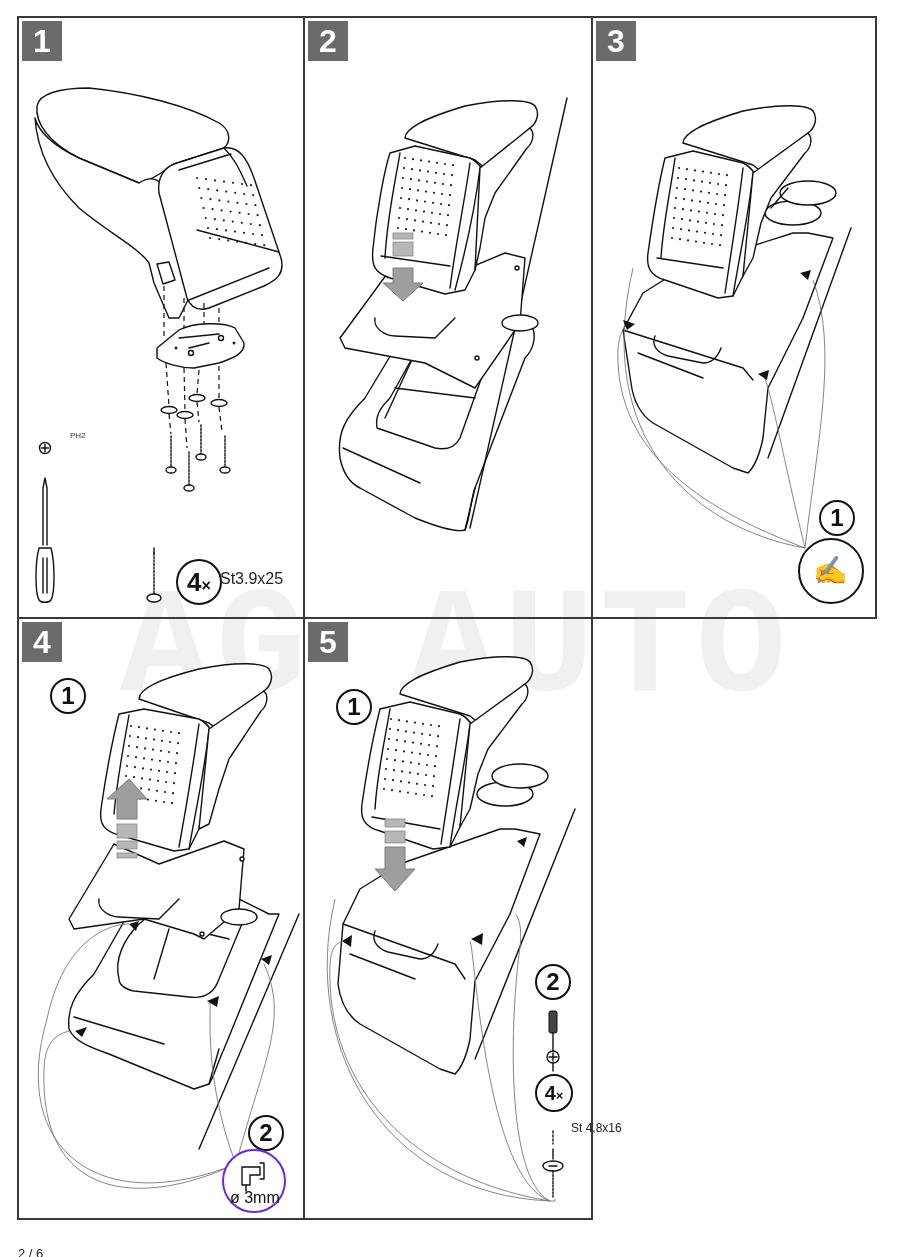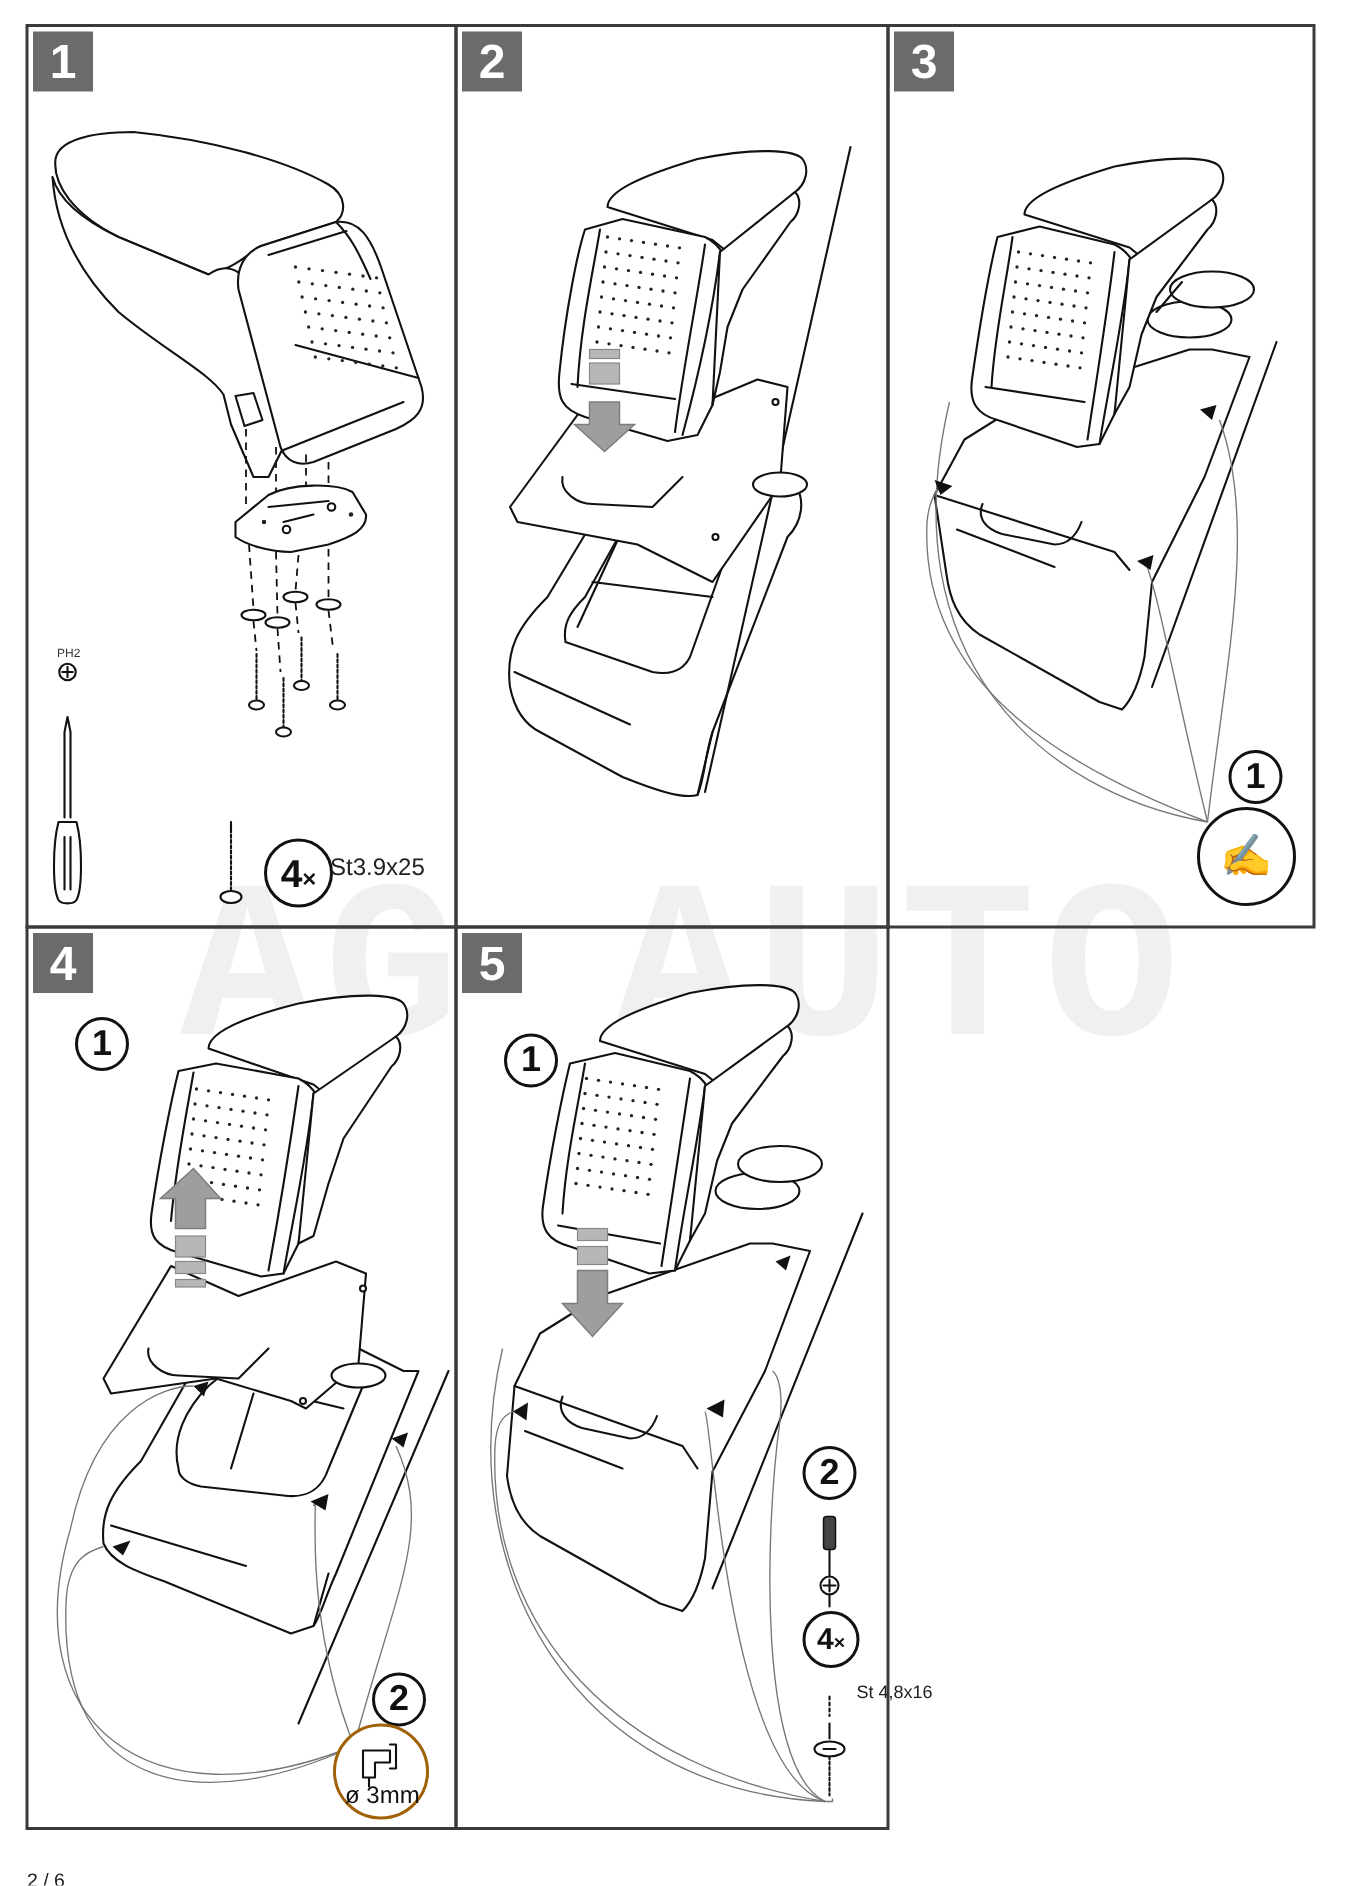--- a/index.html
+++ b/index.html
@@ -14,21 +14,21 @@
   .dash { fill: none; stroke: #111; stroke-width: 1.2; stroke-dasharray: 5 4; }
   .dot { fill: #222; }
   .gray-arrow { fill: #9e9e9e; stroke: #7d7d7d; stroke-width: 1; }
   .gray-tab { fill: #b7b7b7; stroke: #888; stroke-width: 0.8; }
   .arrowhead { fill: #111; }
   .circle-label { position: absolute; width: 36px; height: 36px; border: 2px solid #111; border-radius: 50%; box-sizing: border-box; text-align: center; line-height: 32px; font-weight: bold; font-size: 24px; background: #fff; }
   .qty { position: absolute; width: 46px; height: 46px; border: 2px solid #111; border-radius: 50%; box-sizing: border-box; text-align: center; line-height: 42px; font-weight: bold; font-size: 26px; background: #fff; }
   .qty small { font-size: 16px; font-weight: bold; }
   .spec { position: absolute; font-size: 16px; color: #222; white-space: nowrap; }
   .spec-sm { position: absolute; font-size: 12px; color: #222; white-space: nowrap; }
-  .tiny { position: absolute; font-size: 8px; color: #333; }
+  .tiny { position: absolute; font-size: 8px; color: #333; margin-left: 32px; }
   .page-num { position: absolute; left: 18px; top: 1246px; font-size: 13px; color: #222; }
 </style>
 </head>
 <body>
 
 <div class="watermark">AG AUTO</div>
 
 <div class="panel" style="left:17px; top:16px; width:288px; height:603px;">
   <div class="badge">1</div>
   <svg width="288" height="603">
@@ -420,21 +420,21 @@
       <path class="thin" d="M217,545 C120,590 20,580 25,450 C26,420 40,415 50,412"></path>
       <path class="thin" d="M217,545 C80,600 -10,530 28,400 C45,320 90,305 110,305"></path>
       <path class="arrowhead" d="M110,305 L120,302 L117,312 Z"></path>
       <path class="arrowhead" d="M56,412 L68,408 L63,418 Z"></path>
       <path class="arrowhead" d="M188,382 L200,377 L198,388 Z"></path>
       <path class="arrowhead" d="M242,340 L253,336 L250,346 Z"></path>
     </g>
   </svg>
   <div class="circle-label" style="left:31px; top:59px;">1</div>
   <div class="circle-label" style="left:229px; top:496px;">2</div>
-  <div style="position:absolute; left:203px; top:530px; width:64px; height:64px; border:2px solid #a16207; border-radius:50%; box-sizing:border-box; background:#fff;">
+  <div style="position:absolute; left:203px; top:530px; width:64px; height:64px; border:2px solid #6d28d9; border-radius:50%; box-sizing:border-box; background:#fff;">
     <svg width="60" height="60" style="left:0;top:0;">
       <path class="ln-nf" d="M18,16 L36,16 L36,24 L26,24 L26,34 L22,34 L22,40 M18,16 L18,34 L22,34 M36,12 L40,12 L40,28 L36,28"></path>
     </svg>
     <span style="position:absolute; left:6px; top:38px; font-size:16px; white-space:nowrap;">ø 3mm</span>
   </div>
 </div>
 
 <div class="panel" style="left:303px; top:617px; width:290px; height:603px;">
   <div class="badge">5</div>
   <svg width="290" height="603">

